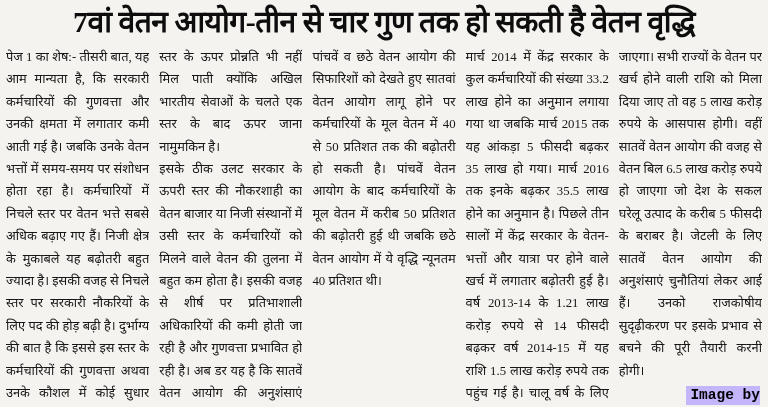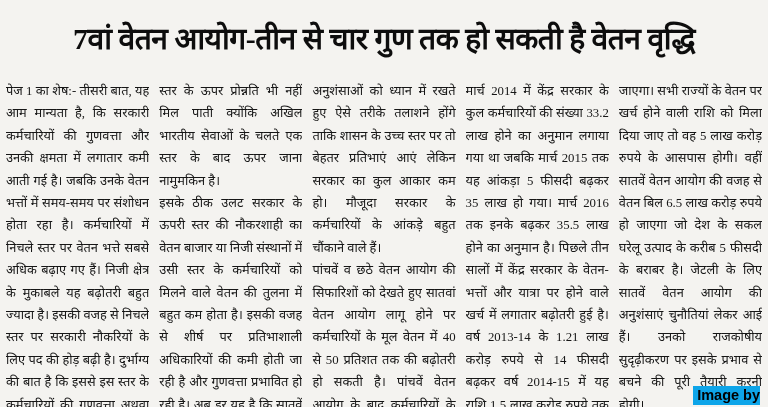--- a/index.html
+++ b/index.html
@@ -7,21 +7,21 @@
     position: relative;
     width: 768px;
     height: 407px;
     background: #f4f3f0;
     overflow: hidden;
     font-family: "Liberation Serif", serif;
     color: #161616;
     box-sizing: border-box;
   }
   .headline {
-    margin: 17px;
+    margin: 0;
     padding: 2px 6px 0 6px;
     text-align: center;
     font-size: 30px;
     line-height: 40px;
     font-weight: bold;
     color: #0d0d0d;
     white-space: nowrap;
     letter-spacing: -0.5px;
   }
   .columns {
@@ -38,23 +38,23 @@
     font-size: 12.8px;
     line-height: 22.4px;
     text-align: justify;
     overflow: hidden;
   }
   .column p { margin: 0; }
   .credit {
     position: absolute;
     right: 8px;
     bottom: 2px;
-    background: #0ea5e9;
+    background: #c4b5fd;
     padding-left: 4px;
-    font-family: Liberation Sans, sans-serif;
+    font-family: Liberation Mono, monospace;
     font-weight: bold;
     font-size: 14.5px;
     line-height: 19px;
     color: #000000;
   }
 </style>
 </head>
 <body>
 
 <div class="page">
@@ -66,21 +66,20 @@
     <div class="column">
       <p>पेज 1 का शेष:- तीसरी बात, यह आम मान्यता है, कि सरकारी कर्मचारियों की गुणवत्ता और उनकी क्षमता में लगातार कमी आती गई है। जबकि उनके वेतन भत्तों में समय-समय पर संशोधन होता रहा है। कर्मचारियों में निचले स्तर पर वेतन भत्ते सबसे अधिक बढ़ाए गए हैं। निजी क्षेत्र के मुकाबले यह बढ़ोतरी बहुत ज्यादा है। इसकी वजह से निचले स्तर पर सरकारी नौकरियों के लिए पद की होड़ बढ़ी है। दुर्भाग्य की बात है कि इससे इस स्तर के कर्मचारियों की गुणवत्ता अथवा उनके कौशल में कोई सुधार देखने को नहीं मिला। एक सच यह भी है कि इन कर्मचारियों को एक</p>
     </div>
 
     <div class="column">
       <p>स्तर के ऊपर प्रोन्नति भी नहीं मिल पाती क्योंकि अखिल भारतीय सेवाओं के चलते एक स्तर के बाद ऊपर जाना नामुमकिन है।</p>
       <p>इसके ठीक उलट सरकार के ऊपरी स्तर की नौकरशाही का वेतन बाजार या निजी संस्थानों में उसी स्तर के कर्मचारियों को मिलने वाले वेतन की तुलना में बहुत कम होता है। इसकी वजह से शीर्ष पर प्रतिभाशाली अधिकारियों की कमी होती जा रही है और गुणवत्ता प्रभावित हो रही है। अब डर यह है कि सातवें वेतन आयोग की अनुशंसाएं हालत को और खराब कर सकती हैं। जेटली को इस सिलसिले में वेतन आयोग की</p>
     </div>
 
     <div class="column">
-      <p>अनुशंसाओं को ध्यान में रखते हुए ऐसे तरीके तलाशने होंगे ताकि शासन के उच्च स्तर पर तो बेहतर प्रतिभाएं आएं लेकिन सरकार का कुल आकार कम हो। मौजूदा सरकार के कर्मचारियों के आंकड़े बहुत चौंकाने वाले हैं।</p>
       <p>पांचवें व छठे वेतन आयोग की सिफारिशों को देखते हुए सातवां वेतन आयोग लागू होने पर कर्मचारियों के मूल वेतन में 40 से 50 प्रतिशत तक की बढ़ोतरी हो सकती है। पांचवें वेतन आयोग के बाद कर्मचारियों के मूल वेतन में करीब 50 प्रतिशत की बढ़ोतरी हुई थी जबकि छठे वेतन आयोग में ये वृद्धि न्यूनतम 40 प्रतिशत थी।</p>
     </div>
 
     <div class="column">
       <p>मार्च 2014 में केंद्र सरकार के कुल कर्मचारियों की संख्या 33.2 लाख होने का अनुमान लगाया गया था जबकि मार्च 2015 तक यह आंकड़ा 5 फीसदी बढ़कर 35 लाख हो गया। मार्च 2016 तक इनके बढ़कर 35.5 लाख होने का अनुमान है। पिछले तीन सालों में केंद्र सरकार के वेतन-भत्तों और यात्रा पर होने वाले खर्च में लगातार बढ़ोतरी हुई है। वर्ष 2013-14 के 1.21 लाख करोड़ रुपये से 14 फीसदी बढ़कर वर्ष 2014-15 में यह राशि 1.5 लाख करोड़ रुपये तक पहुंच गई है। चालू वर्ष के लिए वेतन का बिल करीब 9 फीसदी बढ़कर 1.5 लाख करोड़ हो</p>
     </div>
 
     <div class="column">
       <p>जाएगा। सभी राज्यों के वेतन पर खर्च होने वाली राशि को मिला दिया जाए तो वह 5 लाख करोड़ रुपये के आसपास होगी। वहीं सातवें वेतन आयोग की वजह से वेतन बिल 6.5 लाख करोड़ रुपये हो जाएगा जो देश के सकल घरेलू उत्पाद के करीब 5 फीसदी के बराबर है। जेटली के लिए सातवें वेतन आयोग की अनुशंसाएं चुनौतियां लेकर आई हैं। उनको राजकोषीय सुदृढ़ीकरण पर इसके प्रभाव से बचने की पूरी तैयारी करनी होगी।</p>
     </div>

